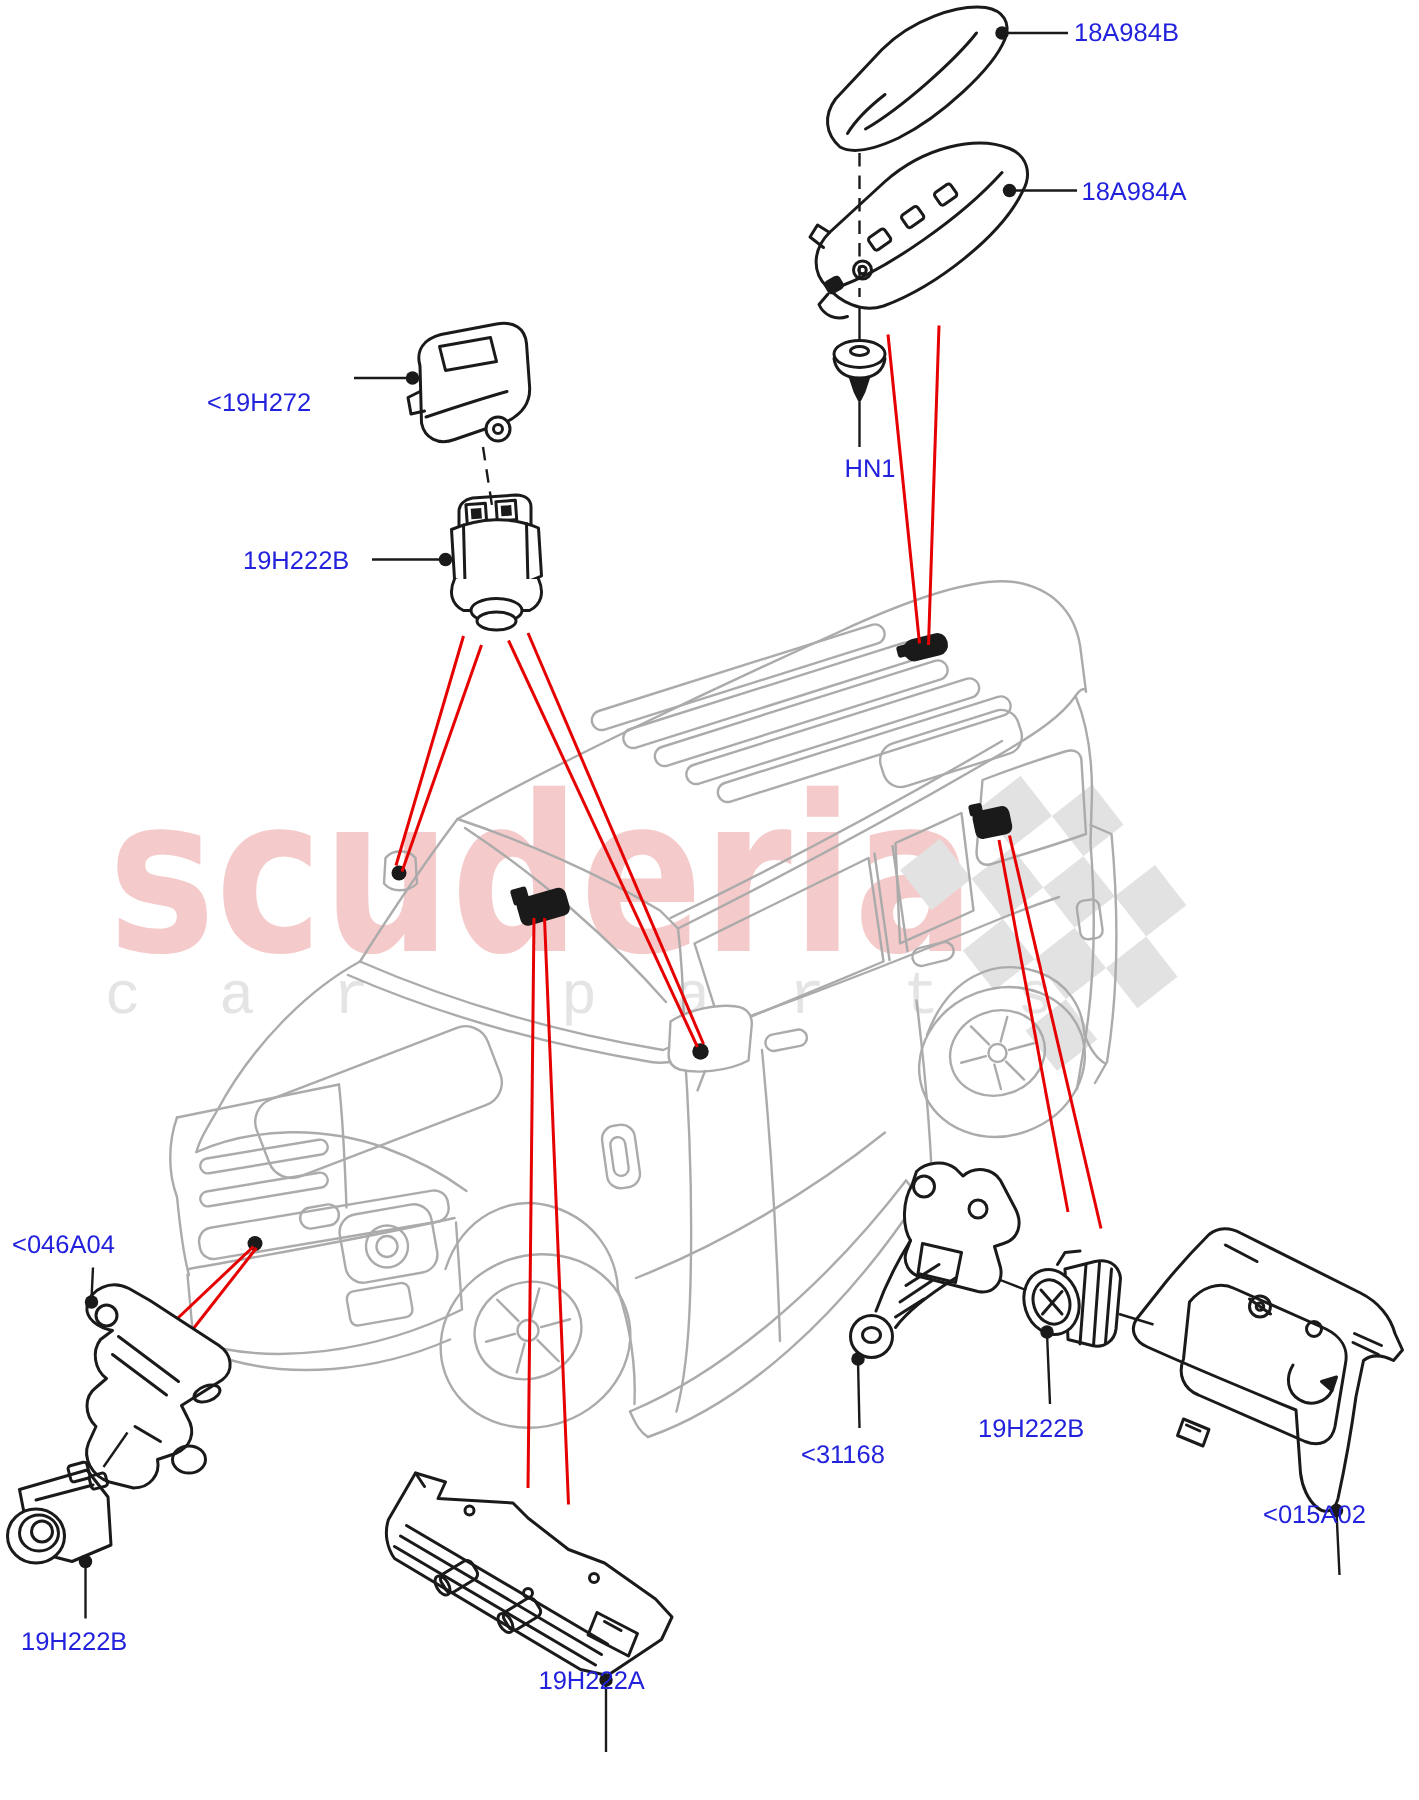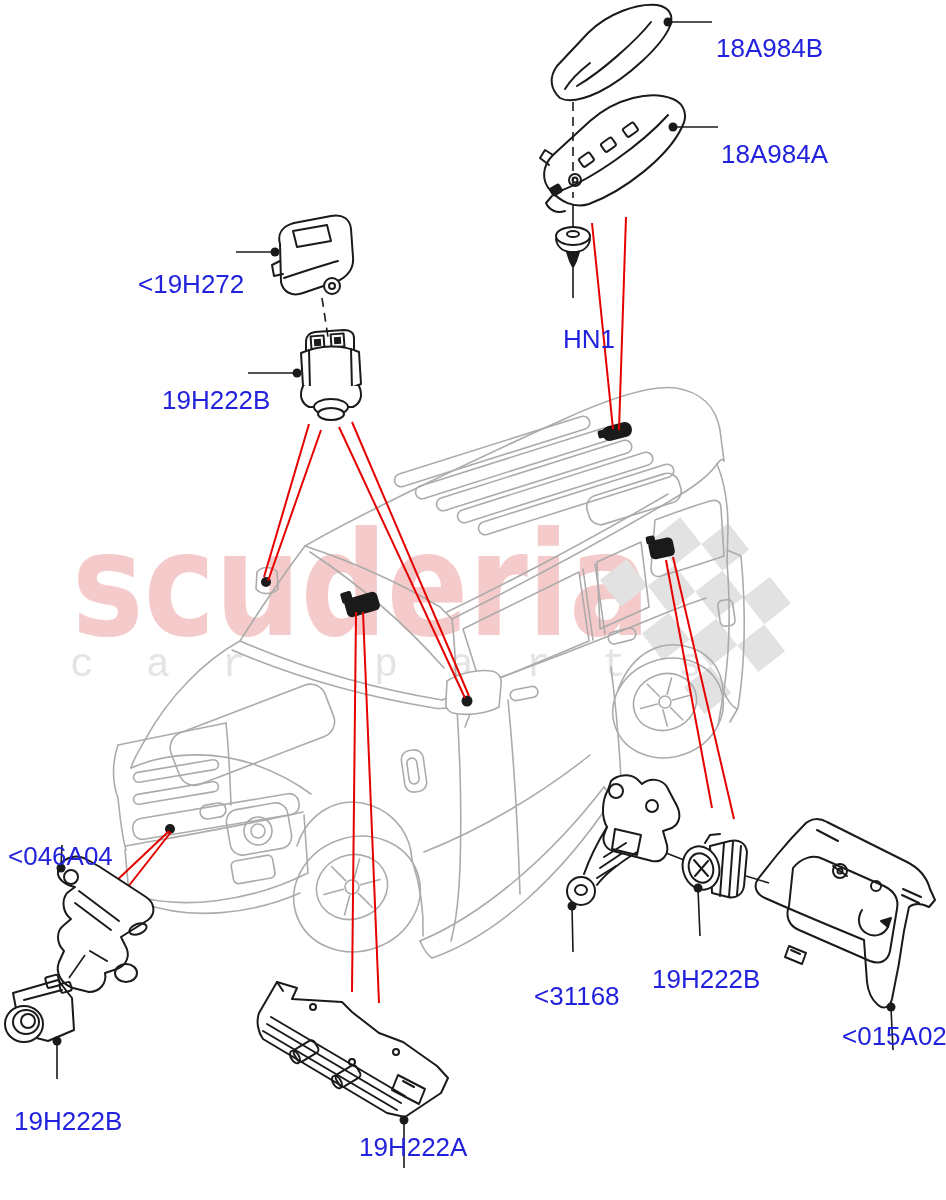--- a/index.html
+++ b/index.html
@@ -8,21 +8,21 @@
   }
   html,body{margin:0;padding:0;background:var(--background);}
   .stage{position:relative;width:946px;height:1200px;background:#fff;overflow:hidden;
          font-family:"Liberation Sans",sans-serif;}
   .wm-brand{position:absolute;left:72px;top:512px;font-family:"DejaVu Sans",sans-serif;
             font-weight:bold;font-size:145px;line-height:1;color:var(--watermark_pink);
             transform:scaleX(0.83);transform-origin:left top;white-space:nowrap;}
   .wm-tagline{position:absolute;left:70px;top:646px;font-family:Liberation Mono, monospace;
             font-size:40px;line-height:1;letter-spacing:52px;color:var(--watermark_gray);white-space:nowrap;}
   svg.art{position:absolute;left:0;top:0;}
-  .lbl{position:absolute;font-size:26px;line-height:22px;color:var(--label_blue);white-space:nowrap;margin-top:26px;}
+  .lbl{position:absolute;font-size:17px;line-height:22px;color:var(--label_blue);white-space:nowrap;}
   .flag rect{fill:var(--flag_gray);stroke:none;}
   .car, .car *{fill:none;stroke:var(--car_gray);stroke-width:1.6;stroke-linecap:round;stroke-linejoin:round;}
   .mark *{fill:var(--ink);stroke:none;}
   .red line{stroke:var(--leader_red);stroke-width:2;}
   .part, .part *{fill:none;stroke:var(--ink);stroke-width:2;stroke-linecap:round;stroke-linejoin:round;}
   .lead, .lead line{stroke:var(--ink);stroke-width:1.6;}
   .lead circle{fill:var(--ink);stroke:none;}
 </style>
 </head>
 <body>
@@ -319,21 +319,21 @@
         <circle cx="698" cy="888" r="4.5"></circle>
       <line x1="666" y1="853" x2="684" y2="860"></line>
       <line x1="746" y1="876" x2="769" y2="883"></line>
       <line x1="891" y1="1008" x2="893" y2="1050"></line>
         <circle cx="891" cy="1007" r="4.5"></circle>
     </g>
   </svg>
 
   <div class="lbl" style="left:716px;top:11px">18A984B</div>
   <div class="lbl" style="left:721px;top:117px">18A984A</div>
-  <div class="lbl" style="left:138px;top:247px">&lt;19H272</div>
+  <div class="lbl" style="left:138px;top:258px">&lt;19H272</div>
   <div class="lbl" style="left:162px;top:363px">19H222B</div>
   <div class="lbl" style="left:563px;top:302px">HN1</div>
   <div class="lbl" style="left:8px;top:819px">&lt;046A04</div>
   <div class="lbl" style="left:14px;top:1084px">19H222B</div>
   <div class="lbl" style="left:359px;top:1110px">19H222A</div>
   <div class="lbl" style="left:534px;top:959px">&lt;31168</div>
   <div class="lbl" style="left:652px;top:942px">19H222B</div>
   <div class="lbl" style="left:842px;top:999px">&lt;015A02</div>
 
 </div>

